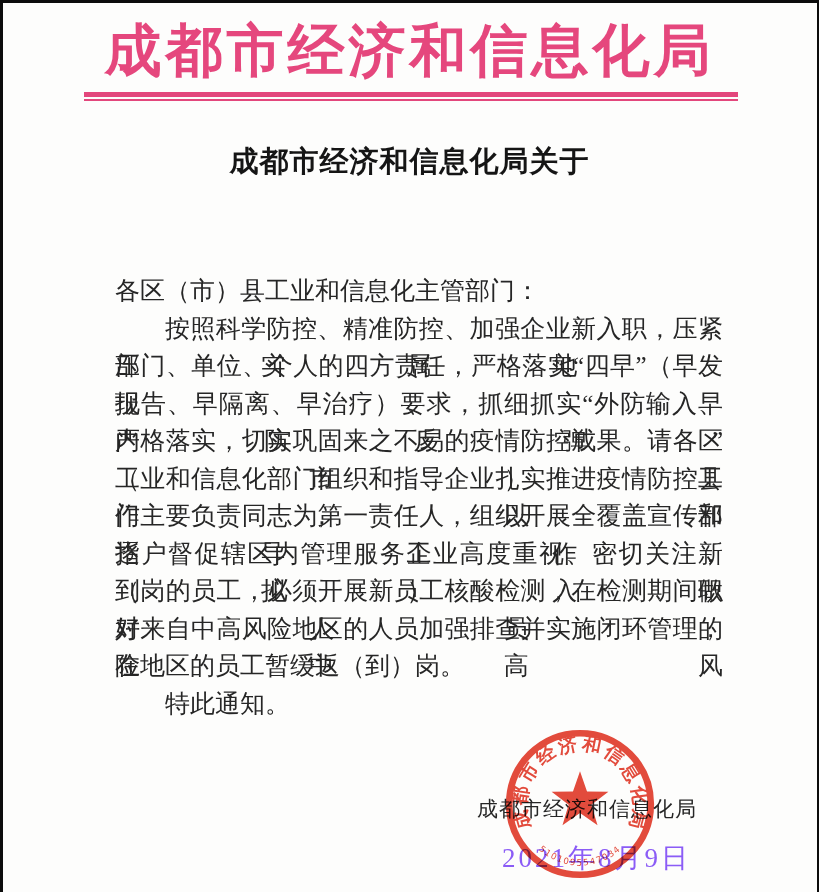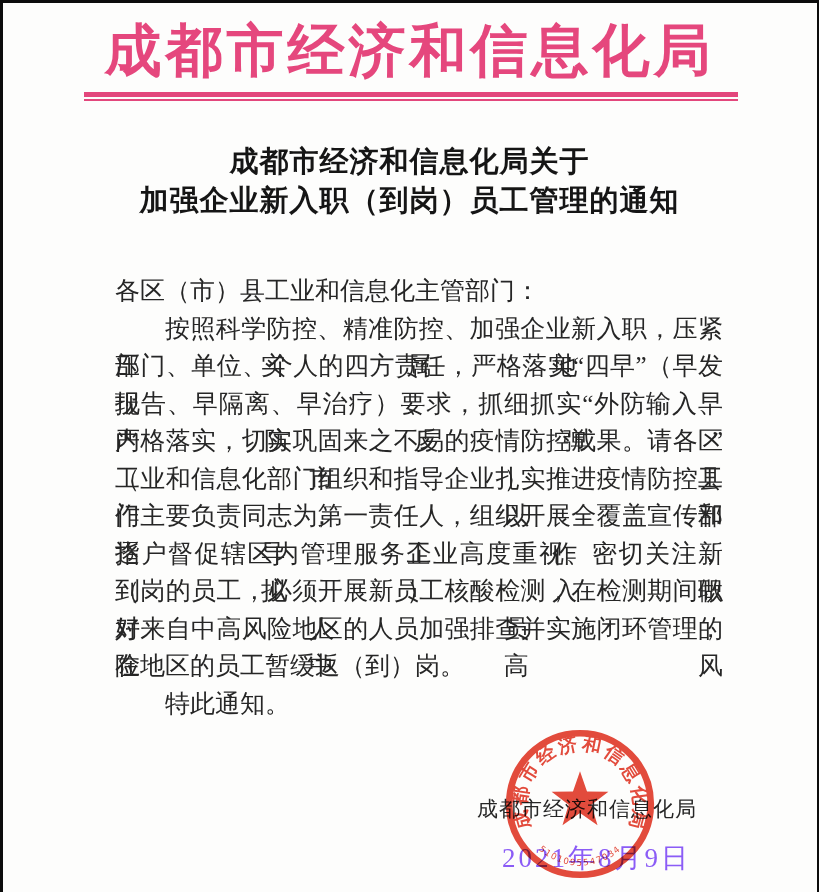--- a/index.html
+++ b/index.html
@@ -75,21 +75,20 @@
   <div class="masthead">成都市经济和信息化局</div>
 
   <div class="rule">
     <div class="rule-thick"></div>
     <div class="rule-gap"></div>
     <div class="rule-thin"></div>
   </div>
 
   <div class="doc-title">
     <div>成都市经济和信息化局关于</div>
-    <div>加强企业新入职（到岗）员工管理的通知</div>
   </div>
 
   <div class="body-text">
     <div class="bl">各区（市）县工业和信息化主管部门：</div>
     <div class="bl j ind">按照科学防控、精准防控、加强企业新入职，压紧压实属地、</div>
     <div class="bl j">部门、单位、个人的四方责任，严格落实“四早”（早发现、早</div>
     <div class="bl j">报告、早隔离、早治疗）要求，抓细抓实“外防输入、内防反弹”</div>
     <div class="bl j">严格落实，切实巩固来之不易的疫情防控成果。请各区（市）县</div>
     <div class="bl j">工业和信息化部门组织和指导企业扎实推进疫情防控工作，以部</div>
     <div class="bl j">门主要负责同志为第一责任人，组织开展全覆盖宣传和指导工作，</div>

